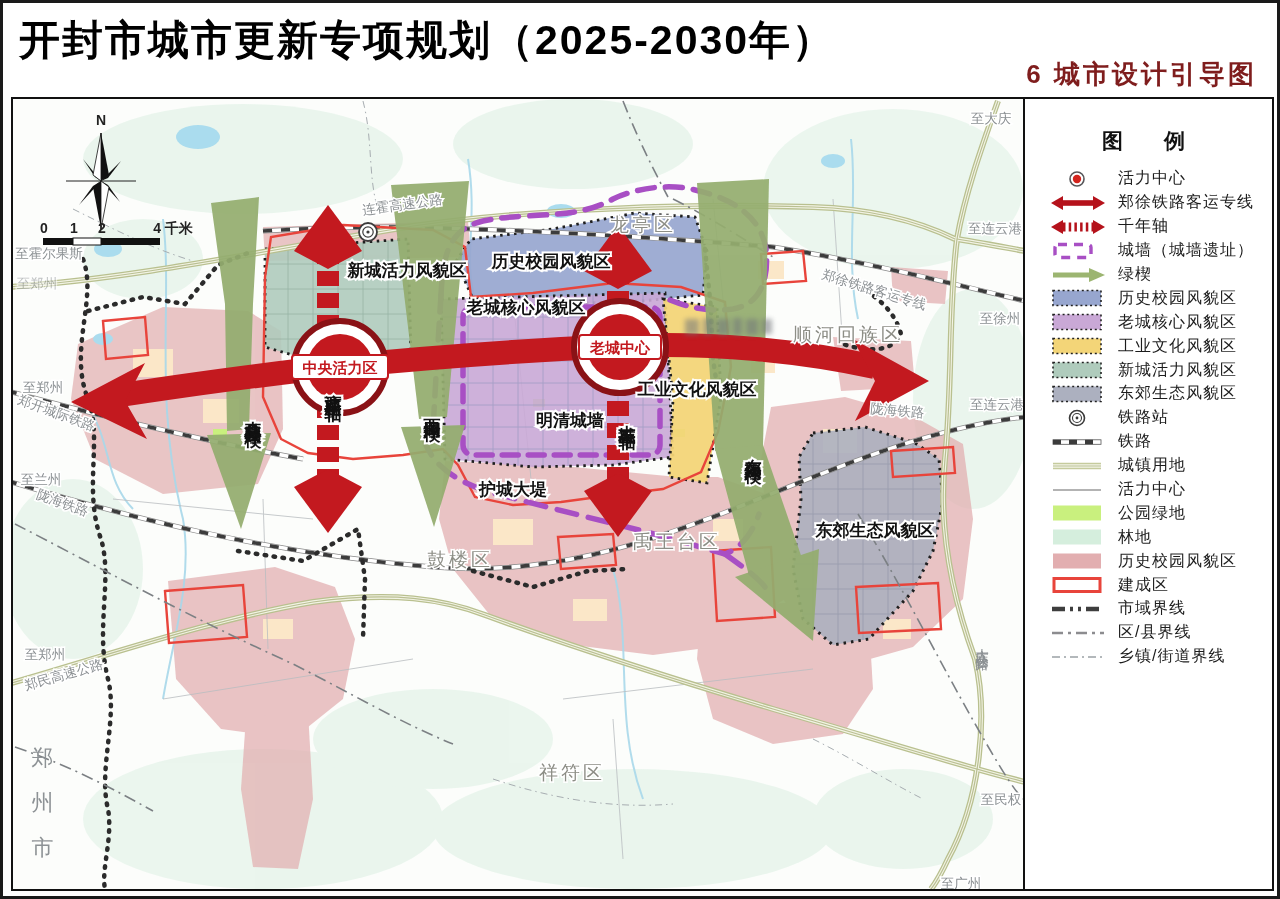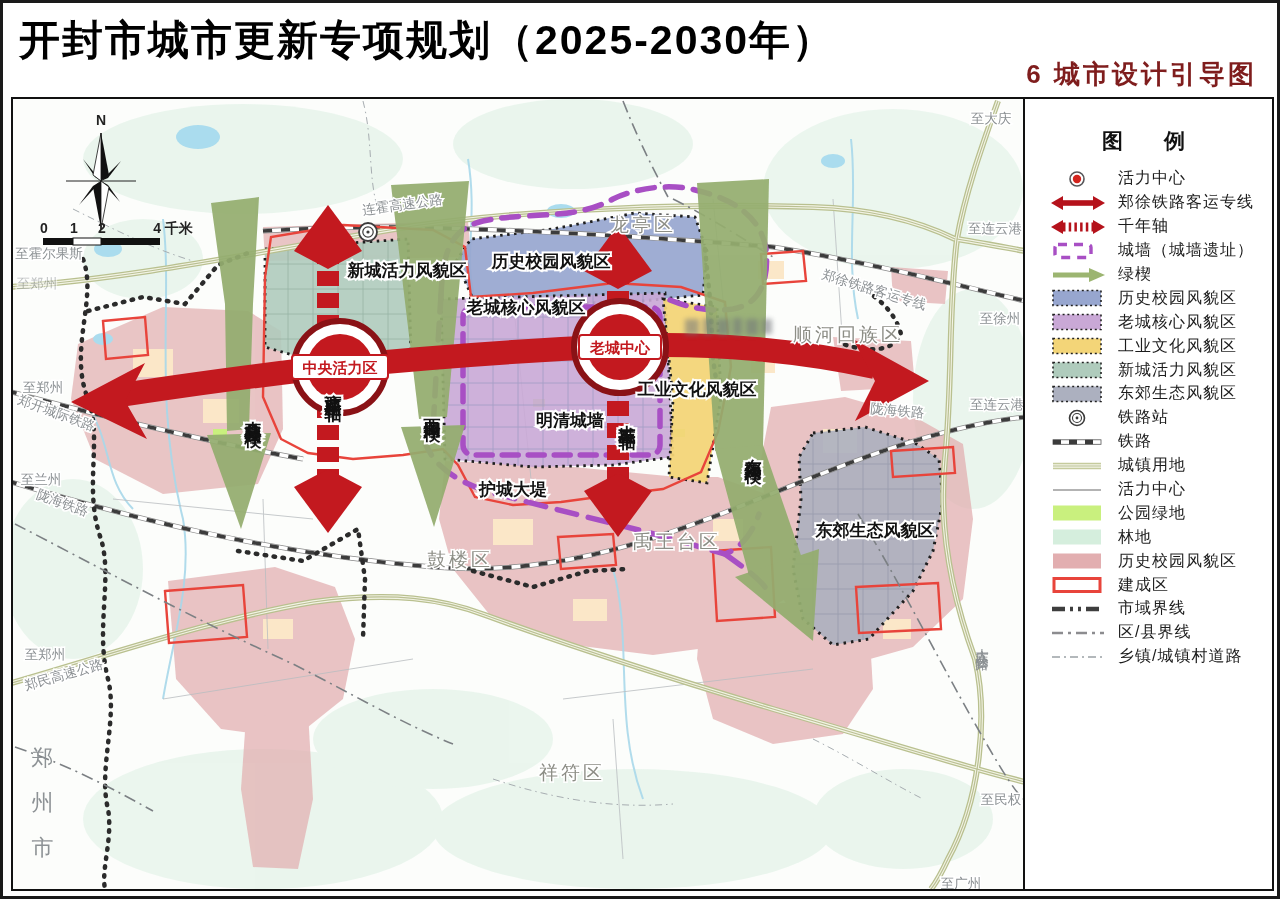--- a/index.html
+++ b/index.html
@@ -502,18 +502,18 @@
         <li>
           <svg class="licon" viewBox="0 0 58 20">
               <line x1="3" y1="10" x2="55" y2="10" stroke="#707074" stroke-width="2.6" stroke-dasharray="11 5 3 5" opacity="0.8"></line>
             </svg>
           <span>区/县界线</span>
           </li>
         <li>
           <svg class="licon" viewBox="0 0 58 20">
               <line x1="3" y1="10" x2="55" y2="10" stroke="#9ba1a5" stroke-width="1.6" stroke-dasharray="8 4 2 4"></line>
             </svg>
-          <span>乡镇/城镇村道路</span>
+          <span>乡镇/街道界线</span>
           </li>
       </ul>
     </div>
   </div>
 </div>
 
 </body></html>

